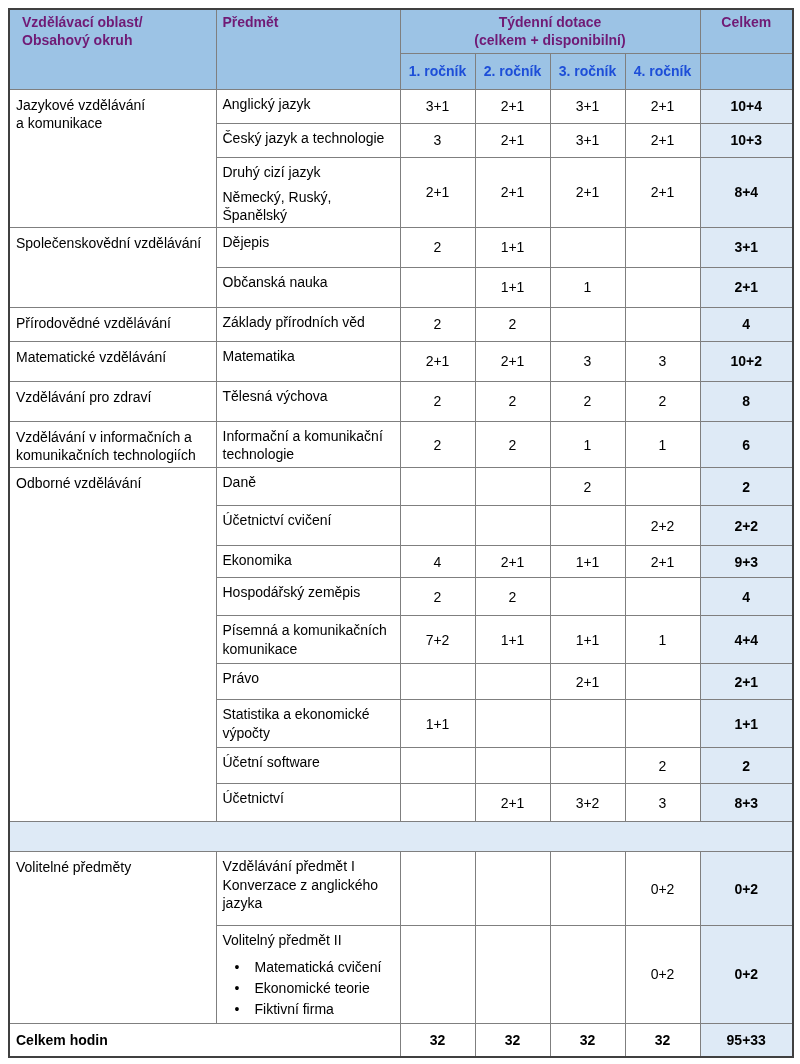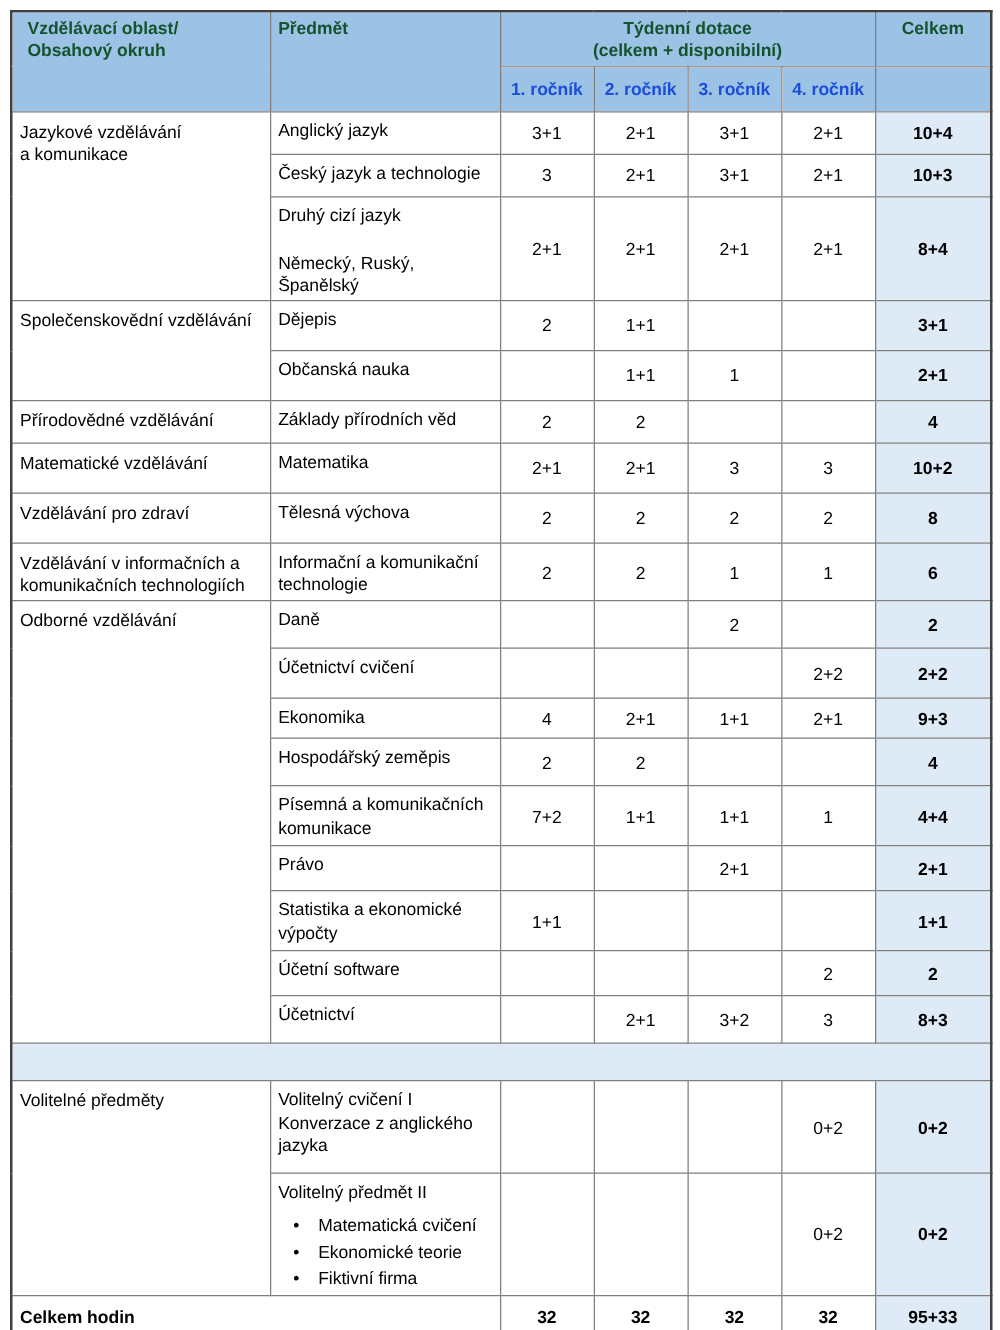--- a/index.html
+++ b/index.html
@@ -15,41 +15,41 @@
   }
   td{
     border:1px solid #7f7f7f;
     font-size:14px;line-height:1.3;
     padding:3px 6px;
     vertical-align:top;
     overflow:hidden;
   }
   
   td.hdr{
-    background:#9cc3e5;color:#14532d;font-weight:bold;
+    background:#9cc3e5;color:#701a75;font-weight:bold;
     vertical-align:top;
   }
   td.hdr.center{text-align:center;margin-left:13px;}
   td.hdr-grade{
     background:#9cc3e5;color:#1d4ed8;font-weight:bold;
     text-align:center;vertical-align:middle;
   }
   td.hdr-pad{padding-left:12px;}
   
   td.area{font-weight:normal;padding-top:6px;}
   td.subject{padding-top:5px;}
   td.grade{text-align:center;vertical-align:middle;}
   td.total{
     background:#deeaf6;font-weight:bold;
     text-align:center;vertical-align:middle;
   }
   td.spacer{background:#deeaf6;}
   td.footer-label{font-weight:bold;vertical-align:middle;}
   td.grade.bold{font-weight:bold;}
-  .para2{margin-top:20px;}
+  .para2{margin-top:7px;}
   .bullets{margin-top:7px;}
   .bullet-row{display:flex;padding-left:12px;line-height:1.5;}
   .bullet-mark{width:20px;flex:0 0 20px;text-align:left;}
 </style>
 </head>
 <body>
 
 <div class="page">
   <table class="curriculum">
     <colgroup>
@@ -250,21 +250,21 @@
       <td class="total">8+3</td>
     </tr>
 
     <tr style="height:30px">
       <td class="spacer" colspan="7"></td>
     </tr>
 
     <tr style="height:74px">
       <td class="area" rowspan="2">Volitelné předměty</td>
       <td class="subject">
-        <div>Volitelný cvičení I</div>
+        <div>Vzdělávání předmět I</div>
         <div>Konverzace z anglického jazyka</div>
       </td>
       <td class="grade"></td>
       <td class="grade"></td>
       <td class="grade"></td>
       <td class="grade">0+2</td>
       <td class="total">0+2</td>
     </tr>
     <tr style="height:92px">
       <td class="subject">

